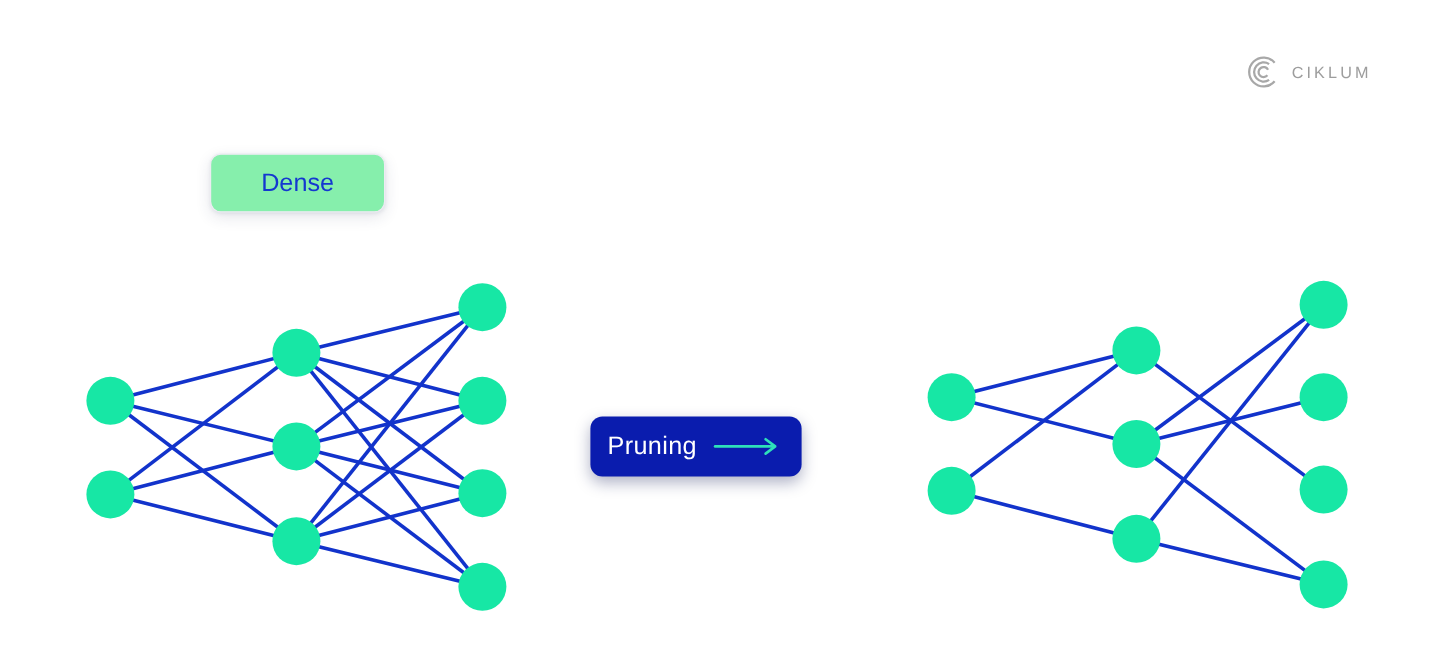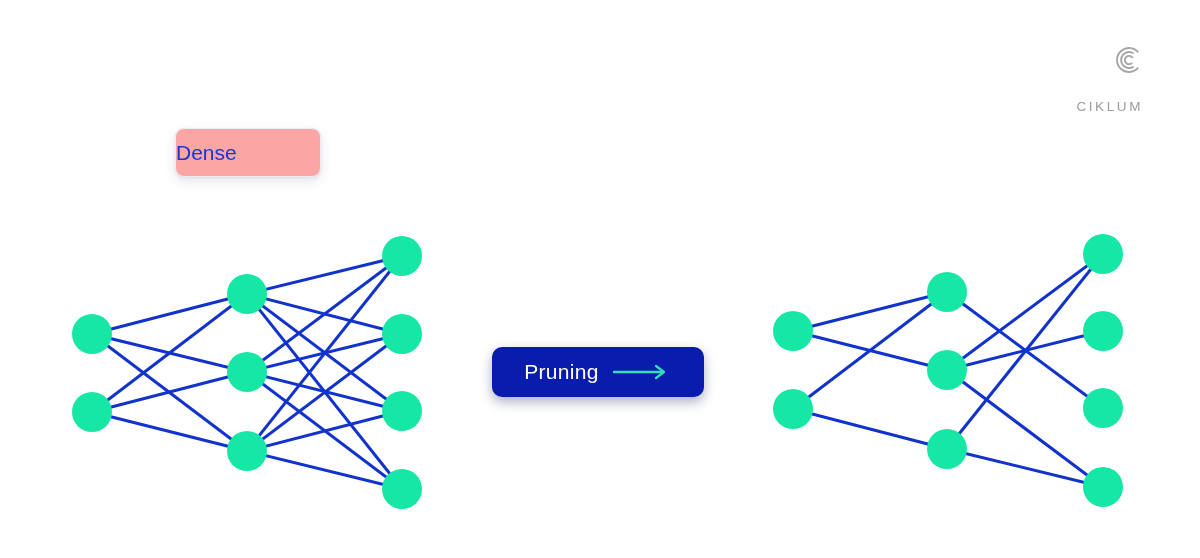--- a/index.html
+++ b/index.html
@@ -13,59 +13,59 @@
   }
   #network-layer {
     position: absolute;
     left: 0; top: 0;
     width: 1200px; height: 558px;
   }
   .label-box {
     position: absolute;
     width: 146px;
     height: 49px;
-    background: #fca5a5;
+    background: #86efac;
     border: 1px solid #ececf2;
     border-radius: 9px;
     box-shadow: 0 4px 12px rgba(40,50,90,0.12), 0 1px 3px rgba(40,50,90,0.08);
     display: flex;
     align-items: center;
+    justify-content: center;
     font-size: 21px;
     font-weight: 500;
     color: var(--label-text, #1438d0);
     box-sizing: border-box;
   }
   .label-box.dense  { left: 175px; top: 128px; }
   .label-box.sparse { left: 875px; top: 128px; }
   .pruning-btn {
     position: absolute;
     left: 492px; top: 347px;
-    width: 212px; height: 50px;
+    width: 176px; height: 50px;
     background: var(--button-bg, #0a1cae);
     border-radius: 10px;
     box-shadow: 0 5px 12px rgba(20,30,90,0.35);
     display: flex;
     align-items: center;
     justify-content: center;
     gap: 13px;
     box-sizing: border-box;
   }
   .pruning-btn .btn-label {
     color: var(--button-text, #ffffff);
     font-size: 21px;
     font-weight: 500;
     letter-spacing: 0.3px;
   }
   .logo {
     position: absolute;
     top: 45px; right: 57px;
     display: flex;
-    align-items: flex-end;
-    gap: 24px;
-    flex-direction: column;
+    align-items: center;
+    gap: 9px;
   }
   .logo-text {
     font-size: 13.5px;
     letter-spacing: 2.6px;
     color: var(--logo-text, #9d9d9d);
     font-weight: 400;
   }
 </style>
 </head>
 <body>

